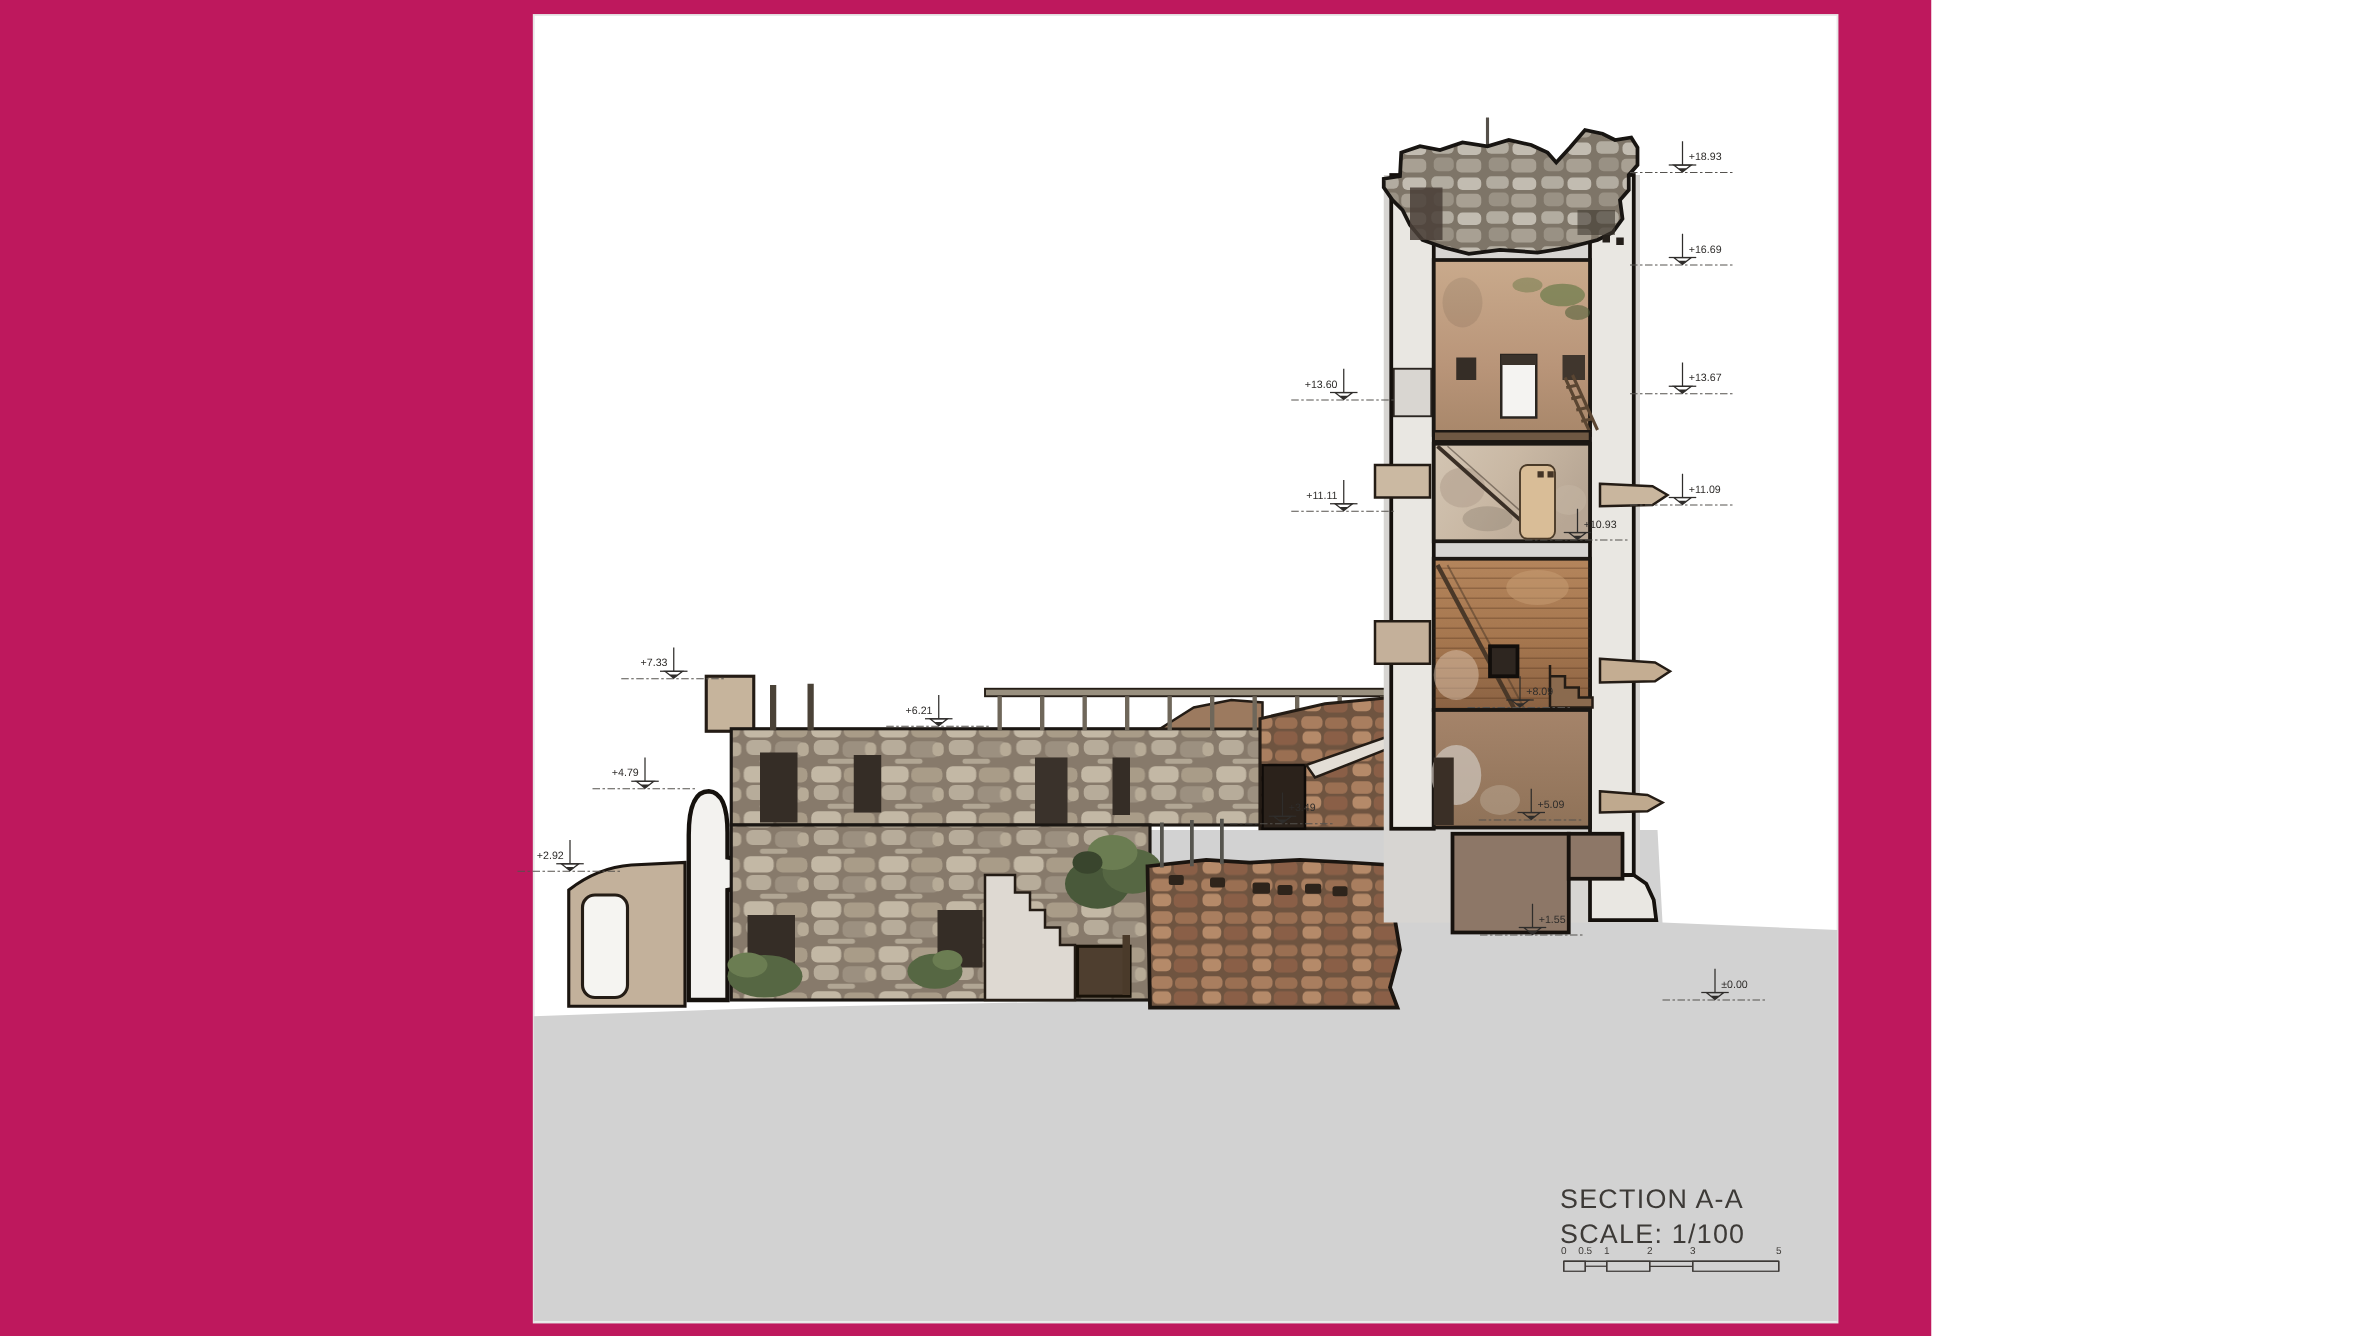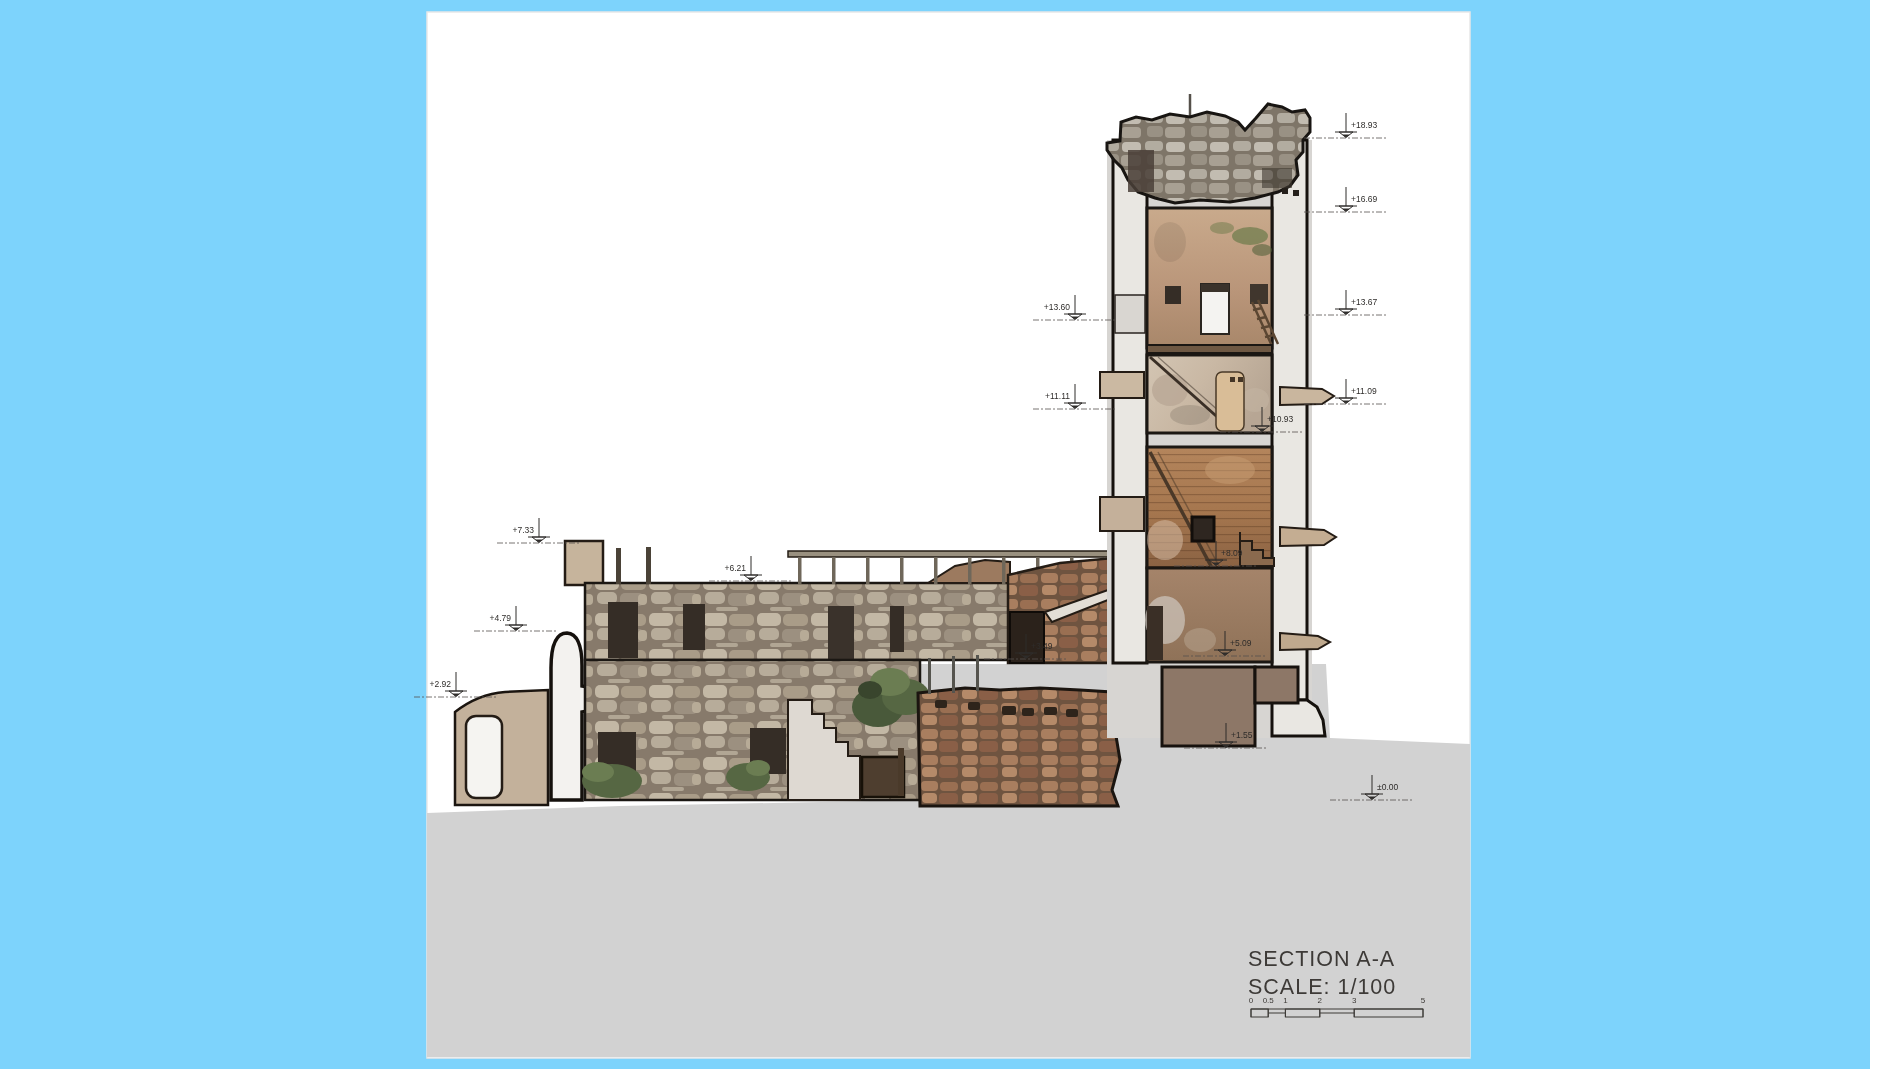--- a/index.html
+++ b/index.html
@@ -1,16 +1,16 @@
 <!DOCTYPE html>
 <html><head>
 <meta charset="utf-8">
 <style>
   html,body{margin:0;padding:0;background:#ffffff;}
-  .stage{position:relative;width:1870px;height:1069px;background:#7dd3fc;overflow:hidden;
+  .stage{position:relative;width:1545px;height:1069px;background:#be185d;overflow:hidden;
          font-family:"Liberation Sans", sans-serif;text-align:right;}
   svg text{font-family:"Liberation Sans", sans-serif;}
   .title-text{font-size:21.5px;letter-spacing:1px;fill:#3d3a37;}
   .marker-text{font-size:8.5px;fill:#2f2d2b;}
   .sb-label{font-size:8px;fill:#3d3a37;}
 </style>
 </head>
 <body>
 
 <div class="stage">

